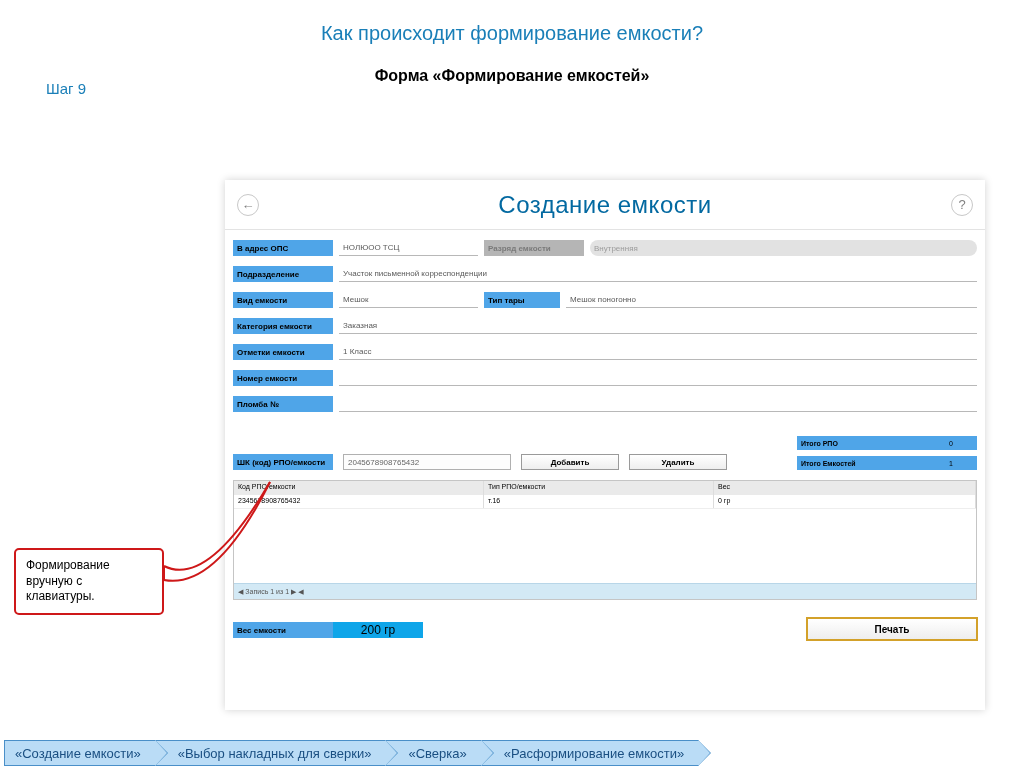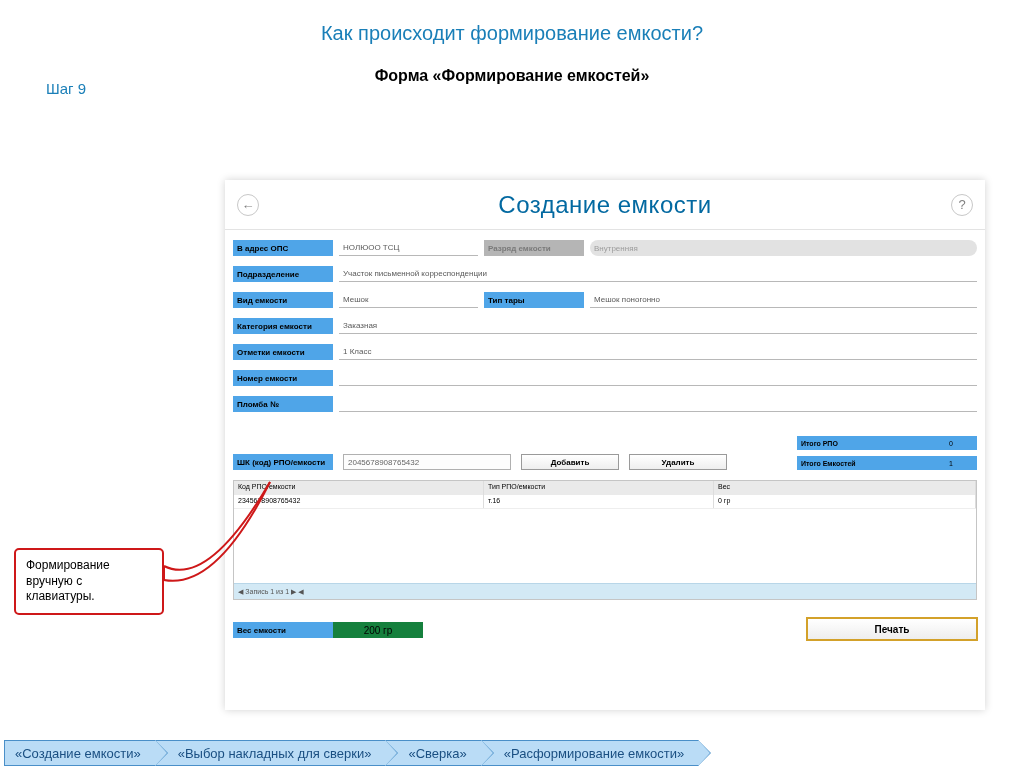--- a/index.html
+++ b/index.html
@@ -222,22 +222,22 @@
     position: absolute;
     left: 8px;
     top: 442px;
     display: flex;
     height: 16px;
     border-radius: 8px;
   }
   .weight-row .lbl { width: 100px; }
   .weight-row .wval {
     width: 90px;
-    background: #15803d;
-    font-size: 10px;
+    background: #0ea5e9;
+    font-size: 12px;
     display: flex;
     align-items: center;
     justify-content: center;
   }
 
   .print-btn {
     position: absolute;
     right: 8px;
     top: 438px;
     width: 170px;
@@ -352,21 +352,21 @@
       <div class="lbl w1">Подразделение</div>
       <div class="val">Участок письменной корреспонденции</div>
     </div>
 
     <div class="row half">
       <div class="seg">
         <div class="lbl w1">Вид емкости</div>
         <div class="val">Мешок</div>
       </div>
       <div class="seg">
-        <div class="lbl" style="width:100px">Тип тары</div>
+        <div class="lbl" style="width:76px">Тип тары</div>
         <div class="val">Мешок поногонно</div>
       </div>
     </div>
 
     <div class="row">
       <div class="lbl w1">Категория емкости</div>
       <div class="val">Заказная</div>
     </div>
 
     <div class="row">

